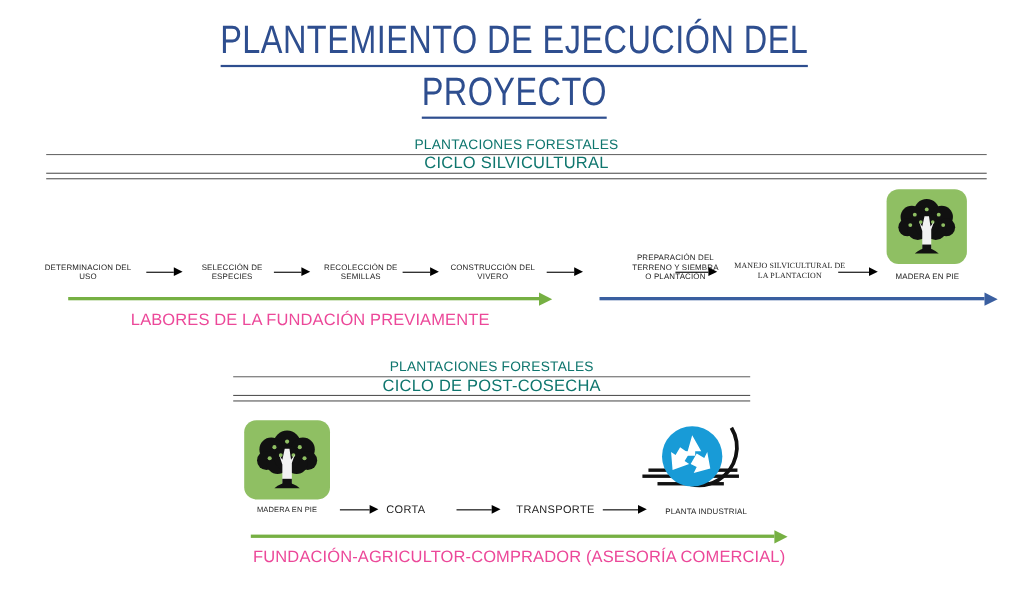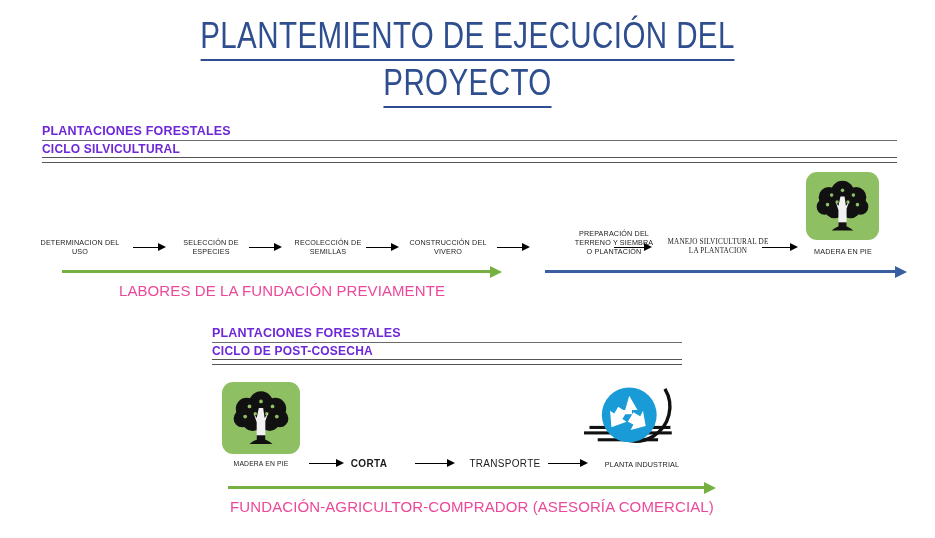--- a/index.html
+++ b/index.html
@@ -32,26 +32,26 @@
     padding-bottom:1px;
   }
 
   
   .sec-head{position:absolute;}
   .sec-head .hl-top,.sec-head .hl-mid,.sec-head .hl-bot{
     background:#6b6b6b;height:1px;width:100%;
   }
   .sec-head .hl-mid,.sec-head .hl-bot{background:#555;}
   .sec-head .h1txt,.sec-head .h2txt{
-    text-align:left;color:#6d28d9;
+    text-align:center;color:#0f766e;
     font-family:"Liberation Sans Narrow","Liberation Sans",sans-serif;
-    font-weight:bold;
+    font-weight:normal;
   }
   .sec-head .h1txt{font-size:12.5px;line-height:15px;letter-spacing:.2px;padding-bottom:1px;}
-  .sec-head .h2txt{font-size:12px;line-height:14px;letter-spacing:.2px;padding:1px 0;}
+  .sec-head .h2txt{font-size:15px;line-height:14px;letter-spacing:.2px;padding:1px 0;}
 
   
   .node{
     position:absolute;
     text-align:center;
     color:#1b1b1b;
     font-family:"Liberation Sans Narrow","Liberation Sans",sans-serif;
     font-size:7.2px;
     line-height:9px;
     letter-spacing:.15px;
@@ -259,21 +259,21 @@
         <path d="M76 20 L88 41 L80 41 L80 47 L64 47 L64 41 L70 41 Z"></path>
         <path d="M50 66 L48 42 L54 46 L60 36 L72 44 L66 54 L72 58 Z"></path>
         <path d="M100 64 L78 70 L82 62 L74 58 L82 44 L92 50 L96 42 Z"></path>
       </g>
     </svg>
   </div>
 
   <div class="node sm" style="left:218px;top:460px;width:86px;">
     <div>MADERA EN PIE</div>
   </div>
-  <div class="node big" style="left:332px;top:458px;width:74px;font-weight:bold;">
+  <div class="node big" style="left:332px;top:458px;width:74px;">
     <div>CORTA</div>
   </div>
   <div class="node big" style="left:450px;top:458px;width:110px;">
     <div>TRANSPORTE</div>
   </div>
   <div class="node" style="left:587px;top:460px;width:110px;">
     <div>PLANTA INDUSTRIAL</div>
   </div>
 
   <div class="barrow" style="left:309px;top:459px;width:35px;">

